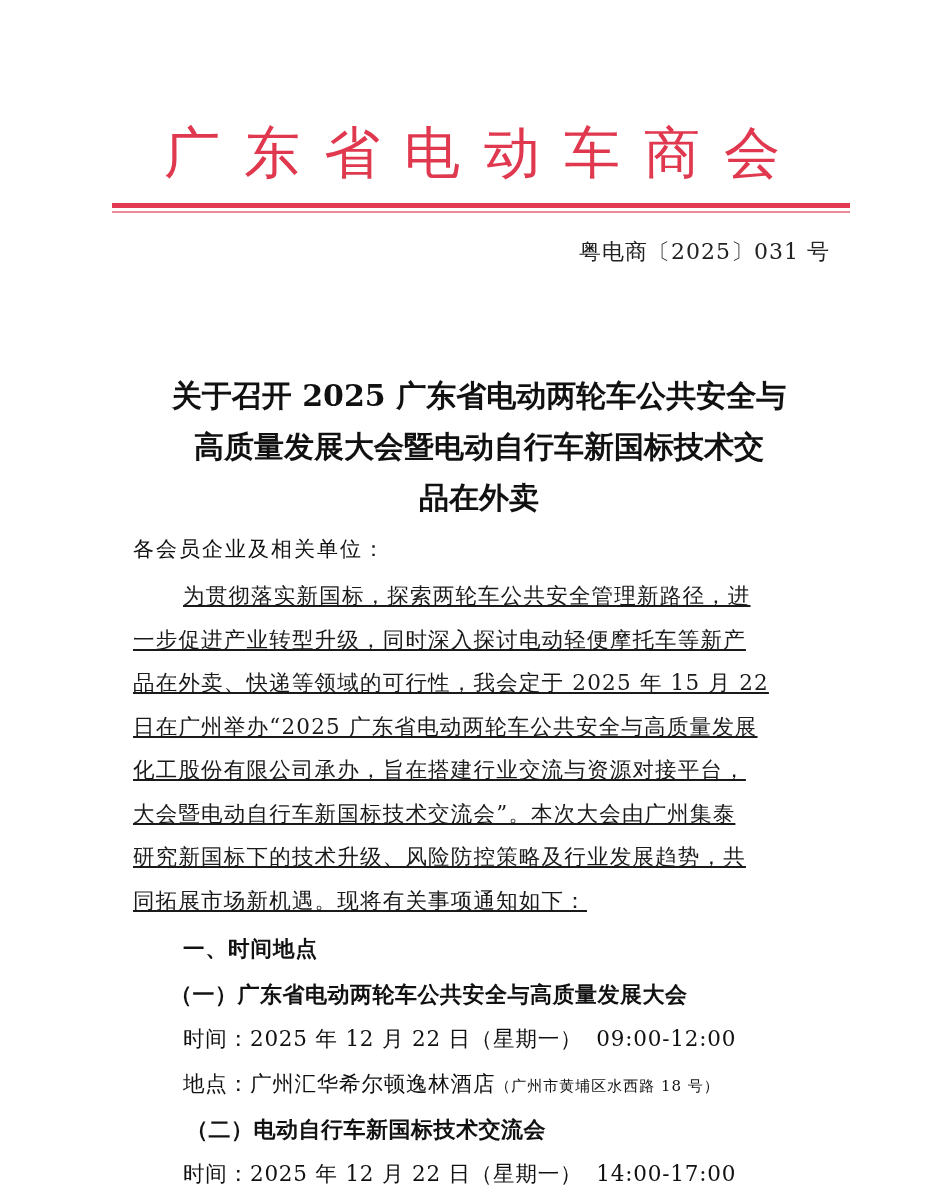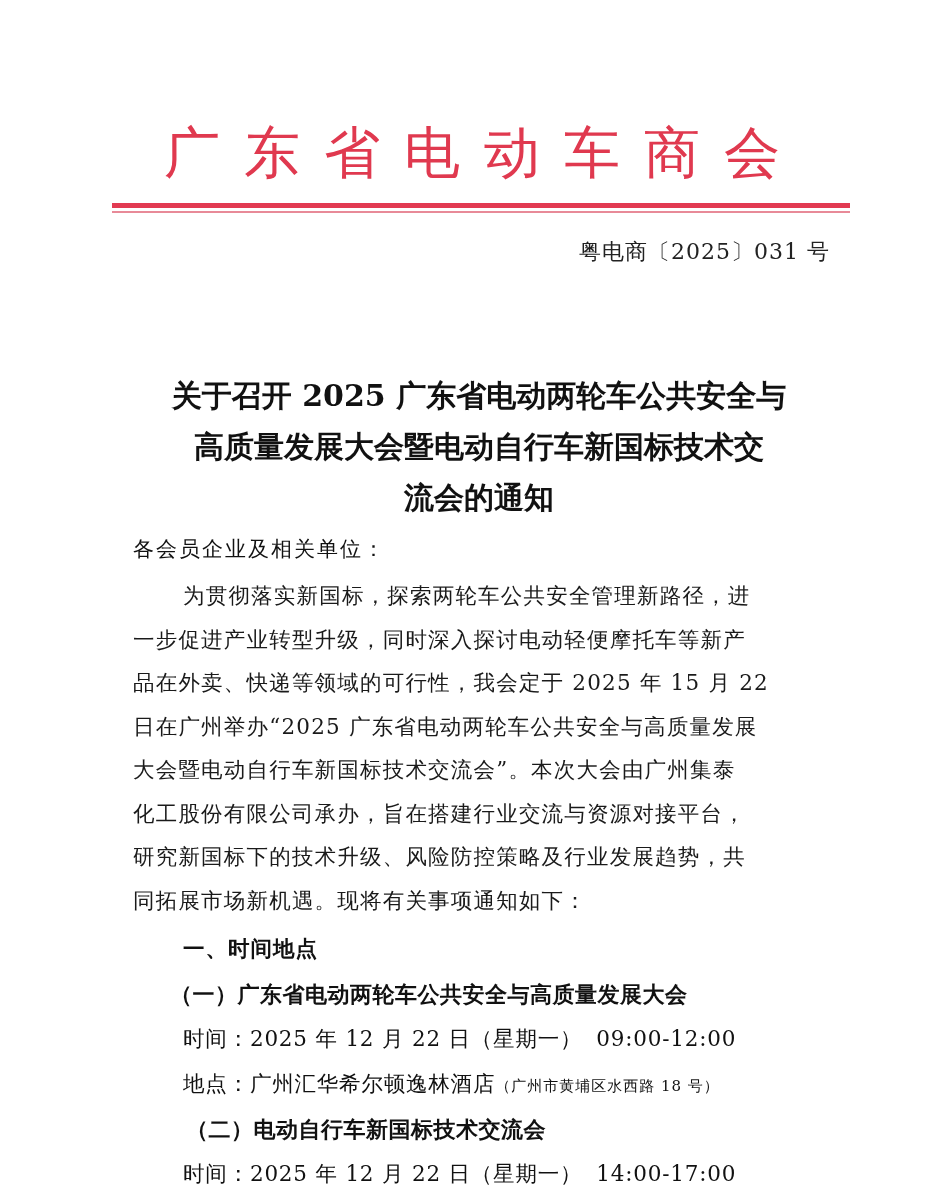--- a/index.html
+++ b/index.html
@@ -80,21 +80,21 @@
     }
     .para {
       position: absolute;
       left: 133px;
       top: 574px;
       width: 700px;
       font-size: 21.5px;
       line-height: 43.5px;
       color: #1a1a1a;
     }
-    .para .line { white-space: nowrap; letter-spacing: 1.2px; }
+    .para .line { white-space: nowrap; letter-spacing: 1.2px; text-decoration: underline; }
     .para .line.first { padding-left: 50px; }
     .section-h {
       position: absolute;
       left: 183px;
       top: 931px;
       font-weight: bold;
       font-size: 21.5px;
       line-height: 36px;
       letter-spacing: 1px;
     }
@@ -126,32 +126,32 @@
 
 <div class="letterhead">广东省电动车商会</div>
 <div class="rule-thick"></div>
 <div class="rule-thin"></div>
 
 <div class="docnum">粤电商〔2025〕031 号</div>
 
 <div class="title">
   <div>关于召开 2025 广东省电动两轮车公共安全与</div>
   <div>高质量发展大会暨电动自行车新国标技术交</div>
-  <div>流会的通知</div>
+  <div>品在外卖</div>
 </div>
 
 <div class="salutation">各会员企业及相关单位：</div>
 
 <div class="para">
   <div class="line first">为贯彻落实新国标，探索两轮车公共安全管理新路径，进</div>
   <div class="line">一步促进产业转型升级，同时深入探讨电动轻便摩托车等新产</div>
   <div class="line">品在外卖、快递等领域的可行性，我会定于 2025 年 15 月 22</div>
   <div class="line">日在广州举办“2025 广东省电动两轮车公共安全与高质量发展</div>
+  <div class="line">化工股份有限公司承办，旨在搭建行业交流与资源对接平台，</div>
   <div class="line">大会暨电动自行车新国标技术交流会”。本次大会由广州集泰</div>
-  <div class="line">化工股份有限公司承办，旨在搭建行业交流与资源对接平台，</div>
   <div class="line">研究新国标下的技术升级、风险防控策略及行业发展趋势，共</div>
   <div class="line">同拓展市场新机遇。现将有关事项通知如下：</div>
 </div>
 
 <div class="section-h">一、时间地点</div>
 
 <div class="sub-h" style="top:976px; left:170px;">（一）广东省电动两轮车公共安全与高质量发展大会</div>
 
 <div class="detail" style="top:1021px;">
   <span>时间：</span><span>2025 年 12 月 22 日（星期一）</span><span class="gap"></span><span>09:00-12:00</span>

